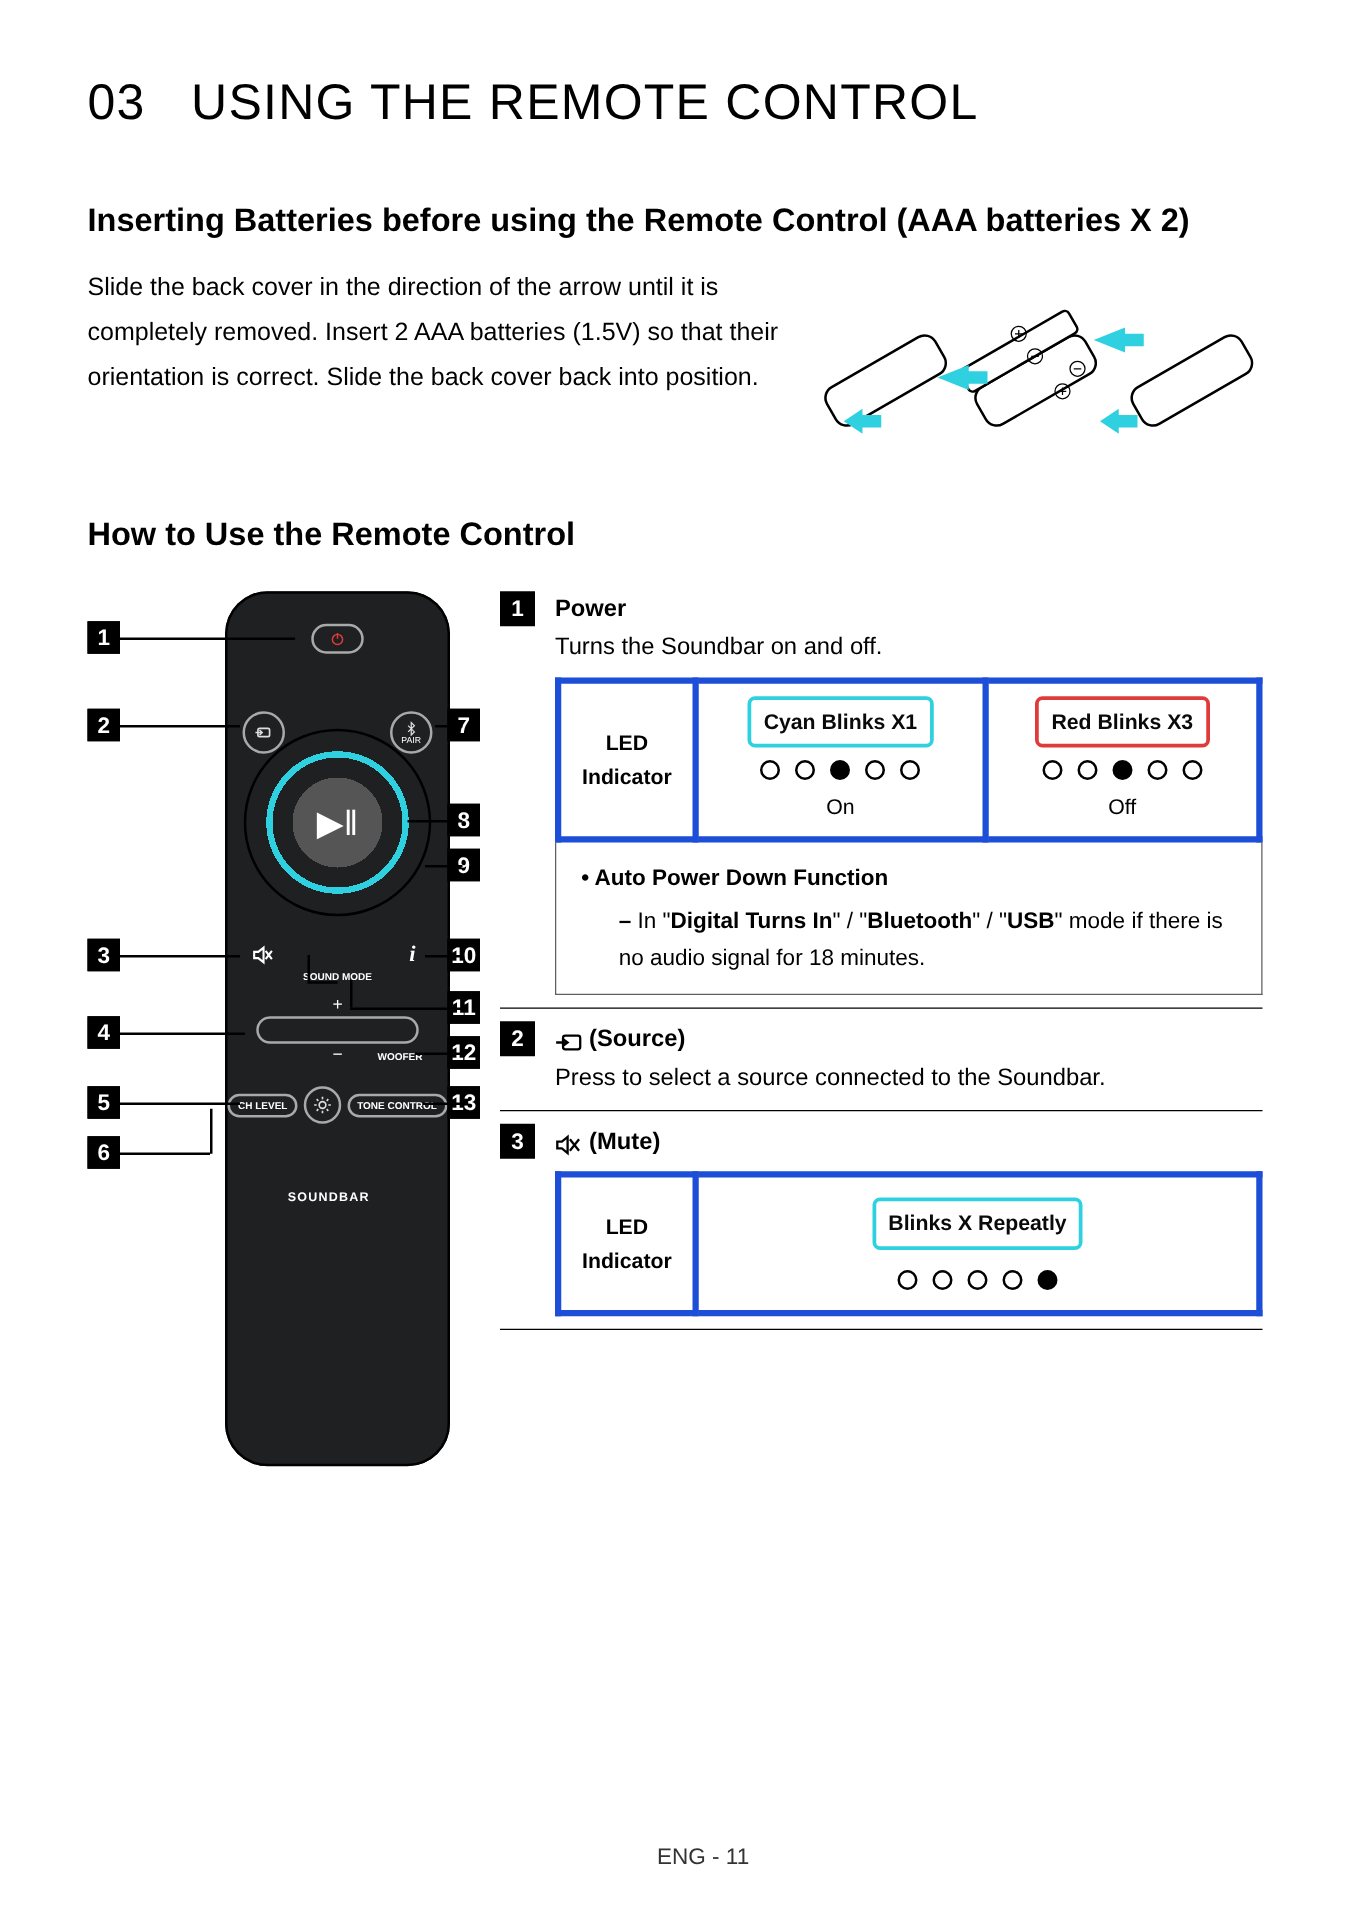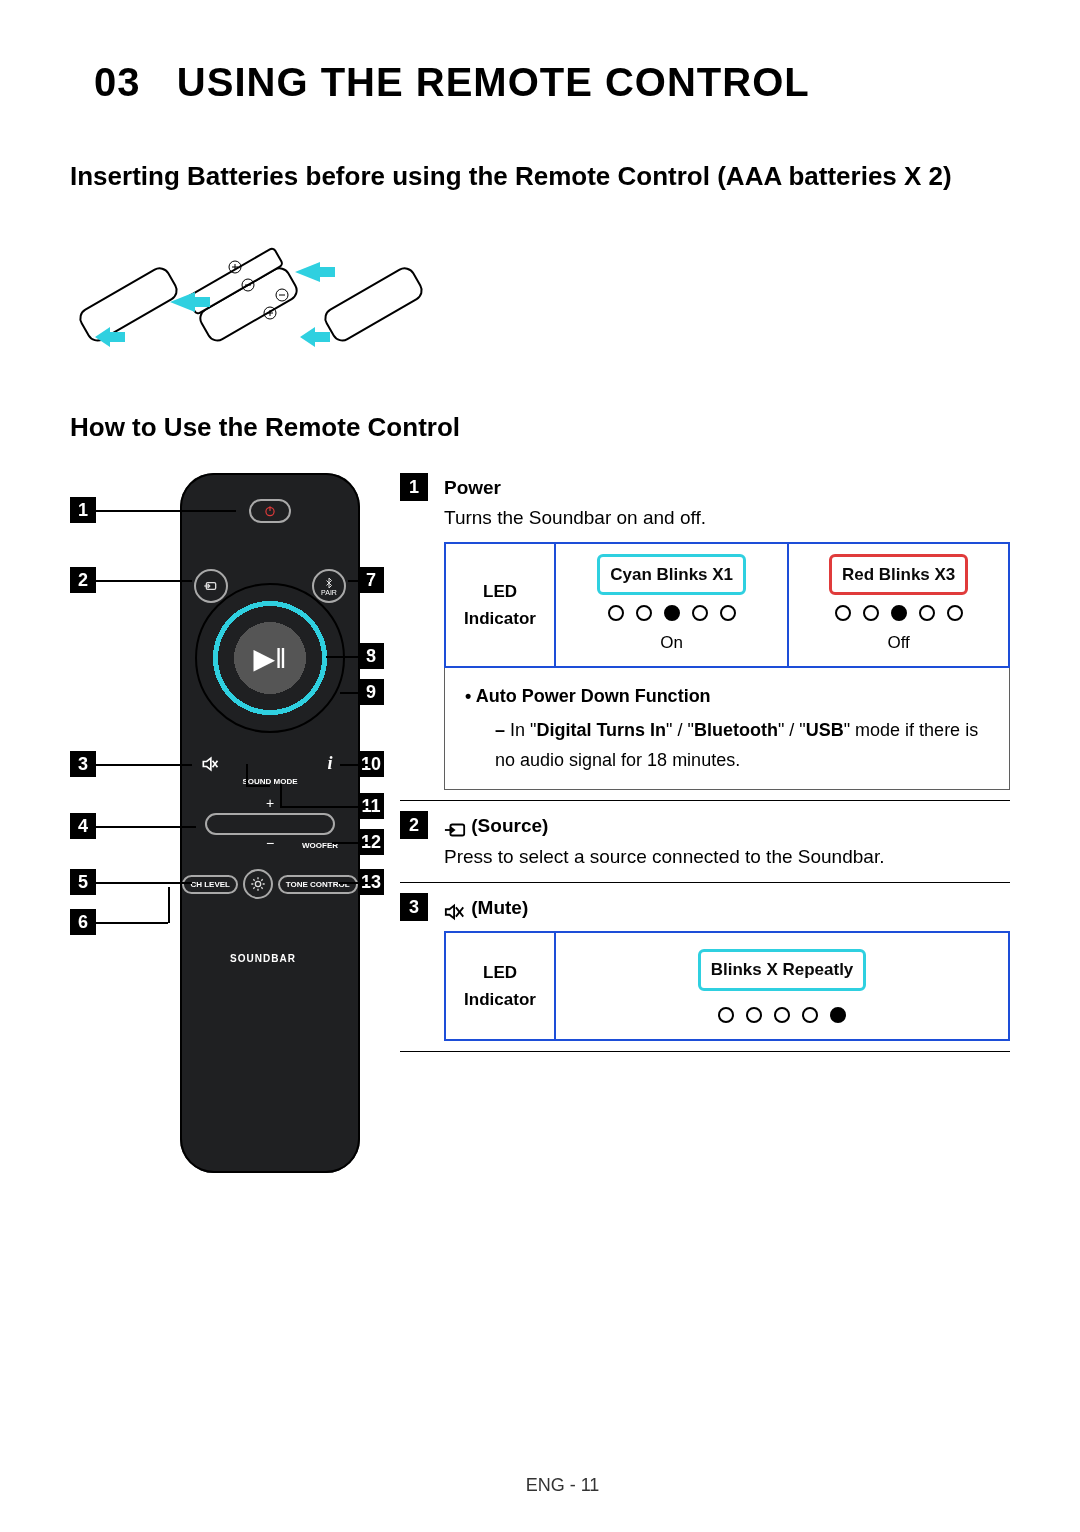--- a/index.html
+++ b/index.html
@@ -7,24 +7,23 @@
     width: 1080px;
     height: 1532px;
     background: #fff;
     font-family: Arial, Helvetica, sans-serif;
     color: #000;
     padding: 60px 70px 40px 70px;
     position: relative;
   }
   h1.chapter {
     font-size: 40px;
-    font-weight: 700;
+    font-weight: 400;
     letter-spacing: 1px;
     margin-bottom: 56px;
-    margin-left: 24px;
   }
   h2.section {
     font-size: 26px;
     font-weight: 700;
     margin-bottom: 20px;
     margin-top: 16px;
   }
   .battery-row { display: flex; gap: 24px; margin-bottom: 40px; }
   .battery-text { flex: 1 1 54%; font-size: 20px; line-height: 1.8; }
   .battery-figure {
@@ -104,21 +103,21 @@
     flex:0 0 28px; height:28px; background:#000; color:#fff; font-weight:900;
     display:flex; align-items:center; justify-content:center; font-size:18px;
   }
   .desc-body { flex:1 1 auto; font-size:19px; line-height:1.6; }
   .desc-body b { font-weight:700; }
   .sep { border:none; border-top:1px solid #000; margin:10px 0; }
 
   table.led {
     width:100%; border-collapse:collapse; margin-top:8px; font-size:17px;
   }
-  table.led td, table.led th { border:2px solid #1d4ed8; padding:10px 12px; text-align:center; vertical-align:middle; }
+  table.led td, table.led th { border:5px solid #1d4ed8; padding:10px 12px; text-align:center; vertical-align:middle; }
   table.led .rowhead { font-weight:700; width:110px; }
   .blink-title { color:#0a0a0a; font-weight:700; padding:4px 10px; border:3px solid #2fd0e0; border-radius:6px; display:inline-block; margin-bottom:10px; }
   .blink-title.red { border-color:#e03b3b; }
   .led-dots { display:flex; gap:12px; justify-content:center; }
   .dot { width:16px; height:16px; border:2px solid #000; border-radius:50%; }
   .dot.fill { background:#000; }
   .state-lbl { margin-top:8px; font-size:17px; }
 
   .note-box {
     border:1px solid #5f5f5f; border-top:none;
@@ -145,20 +144,21 @@
 <body>
 
 <h1 class="chapter">
   <span>03</span>
   &nbsp;
   <span>USING THE REMOTE CONTROL</span>
 </h1>
 
 <h2 class="section">Inserting Batteries before using the Remote Control (AAA batteries X 2)</h2>
 <div class="battery-row">
+  <div class="battery-text">Slide the back cover in the direction of the arrow until it is completely removed. Insert 2 AAA batteries (1.5V) so that their orientation is correct. Slide the back cover back into position.</div>
   <div class="battery-figure">
     <svg viewBox="0 0 360 150">
 
       <g stroke="#000" stroke-width="2" fill="#fff">
         <g transform="rotate(-30 60 90)">
           <rect x="10" y="70" width="100" height="34" rx="10"></rect>
         </g>
         <g transform="translate(120,0) rotate(-30 60 90)">
           <rect x="10" y="70" width="100" height="34" rx="10"></rect>
           <rect x="10" y="50" width="100" height="20" rx="4"></rect>

